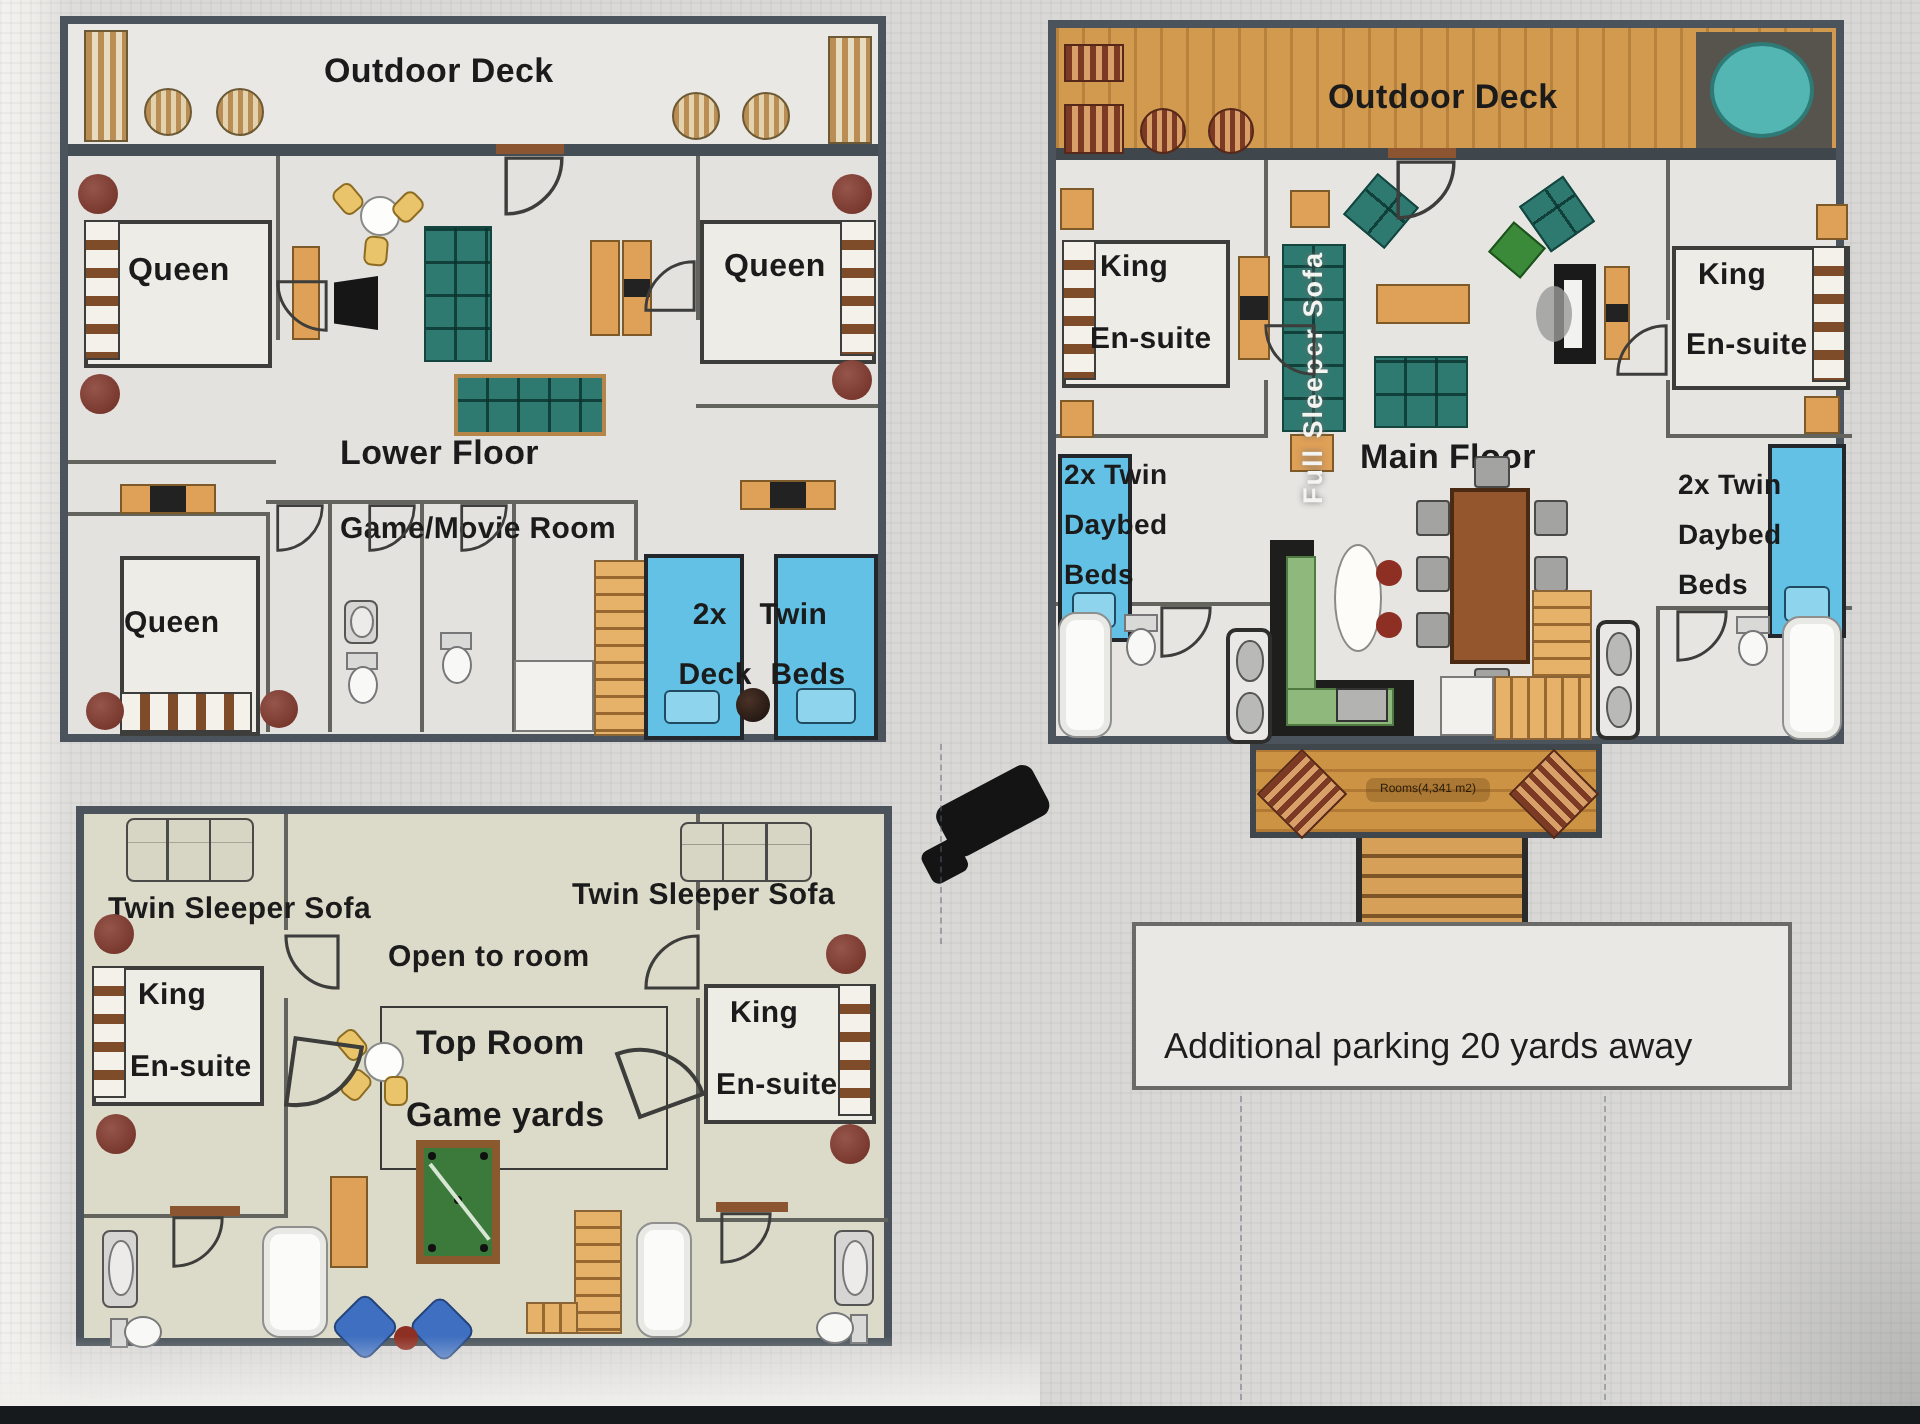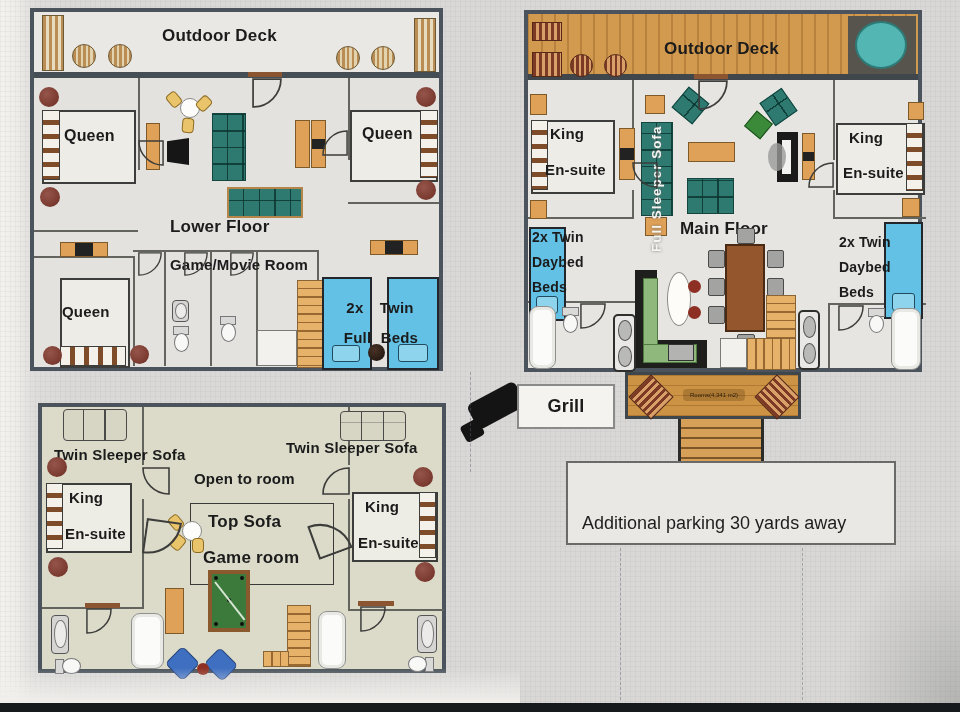--- a/index.html
+++ b/index.html
@@ -124,21 +124,21 @@
     <div class="el" style="left:223px;top:318px;width:40px;height:36px;background:#f2f1ee;border:1.2px solid #7a7a78;"></div>
     <div class="stairs" style="left:263px;top:268px;width:24px;height:86px;"></div>
 
     <div class="bluebed" style="left:288px;top:265px;width:46px;height:89px;">
       <div class="pillow" style="left:8px;bottom:6px;width:26px;height:15px;"></div>
     </div>
     <div class="bluebed" style="left:353px;top:265px;width:48px;height:89px;">
       <div class="pillow" style="left:9px;bottom:6px;width:28px;height:16px;"></div>
     </div>
     <div class="lbl" style="left:292px;top:288px;width:108px;text-align:center;word-spacing:12px;font-size:15px;">2x Twin</div>
-    <div class="lbl" style="left:288px;top:318px;width:118px;text-align:center;word-spacing:5px;font-size:15px;">Full Beds</div>
+    <div class="lbl" style="left:288px;top:318px;width:118px;text-align:center;word-spacing:5px;font-size:15px;">Deck Beds</div>
     <div class="plant" style="left:334px;top:332px;width:17px;height:17px;background:radial-gradient(circle at 38% 35%,#4a3226,#17100c);"></div>
 
     <div class="plant" style="left:5px;top:75px;width:20px;height:20px;"></div>
     <div class="plant" style="left:382px;top:75px;width:20px;height:20px;"></div>
     <div class="plant" style="left:6px;top:175px;width:20px;height:20px;"></div>
     <div class="plant" style="left:382px;top:168px;width:20px;height:20px;"></div>
     <div class="plant" style="left:9px;top:334px;width:19px;height:19px;"></div>
     <div class="plant" style="left:96px;top:333px;width:19px;height:19px;"></div>
 
     <svg class="door" style="left:218px;top:66px;width:30px;height:30px;" viewBox="0 0 28 28">
@@ -295,26 +295,23 @@
     <div class="benchr" style="left:133px;top:6px;width:30px;height:30px;transform:rotate(-45deg);"></div>
     <div class="note" style="left:55px;top:14px;width:62px;height:12px;">Rooms(4,341 m2)</div>
   </div>
   <div class="el" style="left:678px;top:419px;width:86px;height:48px;background:#d6a058;border-left:3px solid #2b2b29;border-right:3px solid #2b2b29;
        background-image:repeating-linear-gradient(0deg,transparent 0 8px,#7d5527 8px 10px);"></div>
 
   <div class="el" style="left:455px;top:384px;width:84px;height:58px;transform:rotate(-28deg);">
     <div class="el" style="left:18px;top:8px;width:54px;height:28px;background:#141414;border-radius:6px;"></div>
     <div class="el" style="left:2px;top:24px;width:20px;height:18px;background:#141414;border-radius:4px;"></div>
   </div>
-  <div class="el" style="left:517px;top:384px;width:98px;height:45px;background:#f4f3f0;border:2px solid #8a8a88;">
-    <div class="lbl" style="left:0;top:11px;width:94px;text-align:center;font-size:18px;">Grill</div>
-  </div>
 
   <div class="el" style="left:566px;top:461px;width:330px;height:84px;background:#e9e8e5;border:2px solid #6a6a68;">
-    <div class="el" style="left:14px;top:50px;font-size:18px;color:#1d1d1d;white-space:nowrap;">Additional parking  30 yards away</div>
+    <div class="el" style="left:14px;top:50px;font-size:18px;color:#1d1d1d;white-space:nowrap;">Additional parking  20 yards away</div>
   </div>
 
   <div class="plan" style="left:38px;top:403px;width:408px;height:270px;background:#dcdbca;">
 
     <div class="iw" style="left:100px;top:0;width:2px;height:58px;"></div>
     <div class="iw" style="left:100px;top:92px;width:2px;height:110px;"></div>
     <div class="iw" style="left:306px;top:0;width:2px;height:58px;"></div>
     <div class="iw" style="left:306px;top:92px;width:2px;height:112px;"></div>
     <div class="iw" style="left:0;top:200px;width:102px;height:2px;"></div>
     <div class="iw" style="left:306px;top:202px;width:96px;height:2px;"></div>
@@ -322,22 +319,22 @@
     <div class="el" style="left:21px;top:2px;width:64px;height:32px;background:#d7d6c4;border:1.5px solid #4a4a48;border-radius:4px;
          background-image:linear-gradient(90deg,transparent 31%,#4a4a48 31%,#4a4a48 33%,transparent 33%,transparent 65%,#4a4a48 65%,#4a4a48 67%,transparent 67%),linear-gradient(0deg,transparent 62%,rgba(74,74,72,.7) 63%,transparent 64%);"></div>
     <div class="lbl" style="left:12px;top:40px;font-size:15px;">Twin Sleeper Sofa</div>
     <div class="el" style="left:298px;top:4px;width:66px;height:30px;background:#d7d6c4;border:1.5px solid #4a4a48;border-radius:4px;
          background-image:linear-gradient(90deg,transparent 31%,#4a4a48 31%,#4a4a48 33%,transparent 33%,transparent 65%,#4a4a48 65%,#4a4a48 67%,transparent 67%),linear-gradient(0deg,transparent 62%,rgba(74,74,72,.7) 63%,transparent 64%);"></div>
     <div class="lbl" style="left:244px;top:33px;font-size:15px;">Twin Sleeper Sofa</div>
 
     <div class="lbl" style="left:152px;top:64px;font-size:15px;">Open to room</div>
 
     <div class="gamebox" style="left:148px;top:96px;width:142px;height:80px;"></div>
-    <div class="lbl" style="left:166px;top:106px;font-size:17px;">Top Sofa</div>
-    <div class="lbl" style="left:161px;top:142px;font-size:17px;">Game room</div>
+    <div class="lbl" style="left:166px;top:106px;font-size:17px;">Top Room</div>
+    <div class="lbl" style="left:161px;top:142px;font-size:17px;">Game yards</div>
     <div class="ctr" style="left:140px;top:114px;width:18px;height:18px;"></div>
     <div class="petal" style="left:128px;top:108px;transform:rotate(-40deg);"></div>
     <div class="petal" style="left:130px;top:128px;transform:rotate(40deg);"></div>
     <div class="petal" style="left:150px;top:131px;transform:rotate(0deg);"></div>
 
     <div class="bed" style="left:4px;top:76px;width:82px;height:66px;background:#eeede5;">
       <div class="head" style="left:-2px;top:-2px;width:15px;height:64px;"></div>
     </div>
     <div class="lbl" style="left:27px;top:83px;font-size:15px;">King</div>
     <div class="lbl" style="left:23px;top:119px;font-size:15px;">En-suite</div>

